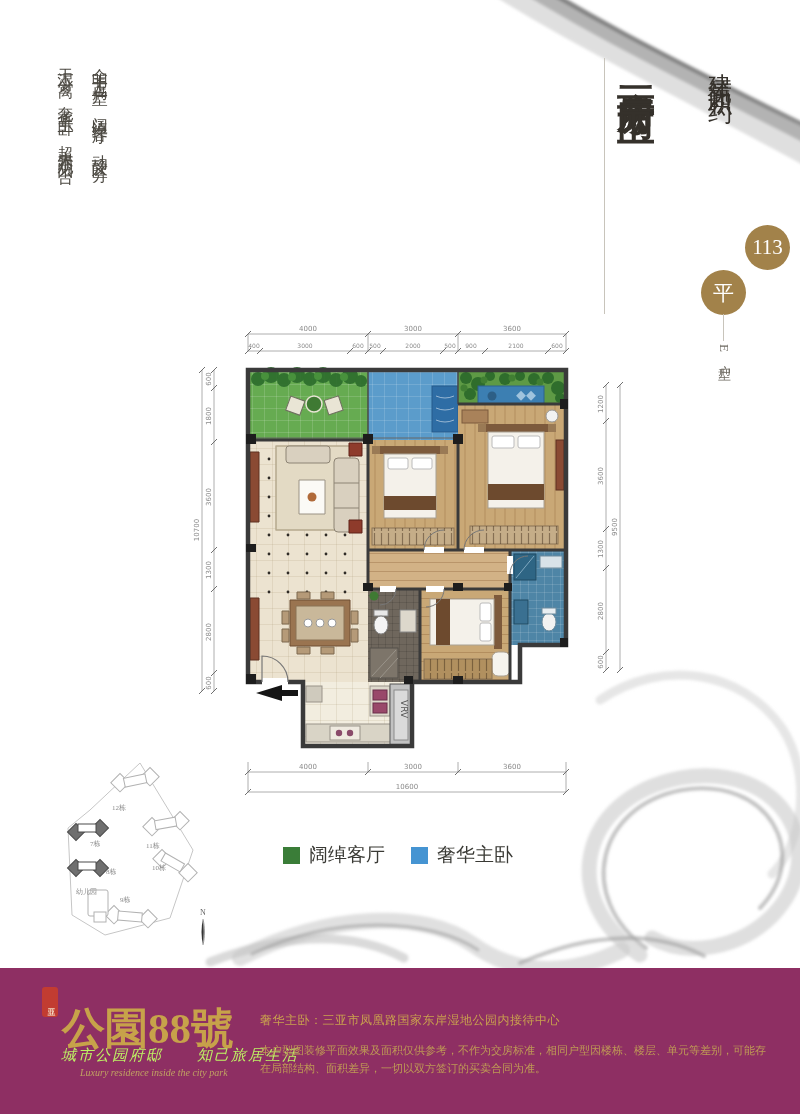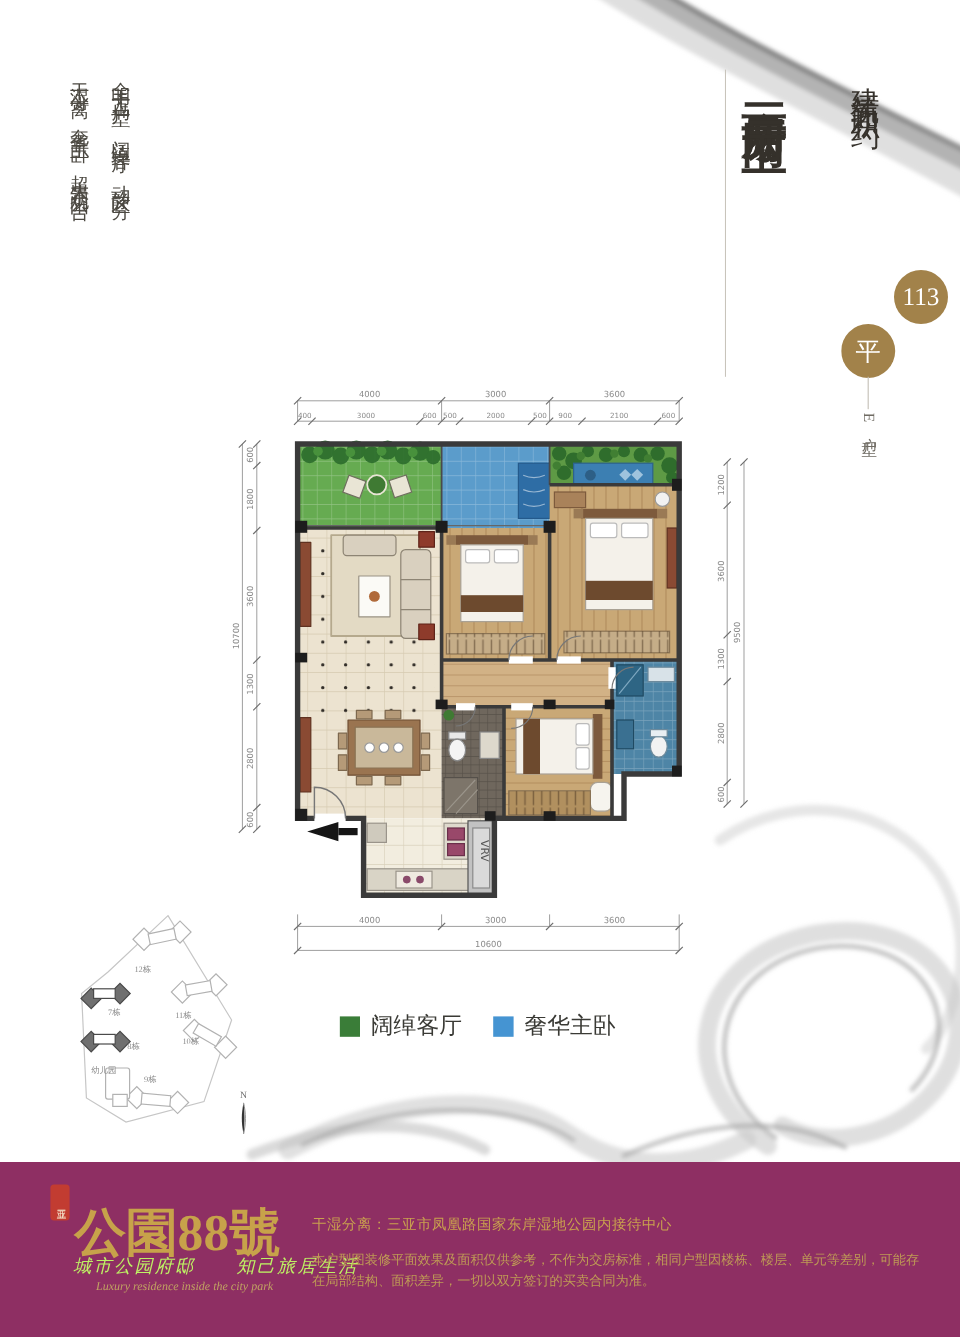--- a/index.html
+++ b/index.html
@@ -444,19 +444,19 @@
 
   <div class="layer footer">
     <div class="seal">
       <span class="v">三亚</span>
     </div>
     <div class="logo">公園88號</div>
     <div class="slogan-cn">城市公园府邸　　知己旅居生活</div>
     <div class="slogan-en">Luxury residence inside the city park</div>
     <div class="finfo">
       <div class="finfo-line1">
-        <span>干湿分离：三亚市凤凰路国家东岸湿地公园内接待中心</span>
+        <span>奢华主卧：三亚市凤凰路国家东岸湿地公园内接待中心</span>
       </div>
       <p class="disclaimer">本户型图装修平面效果及面积仅供参考，不作为交房标准，相同户型因楼栋、楼层、单元等差别，可能存在局部结构、面积差异，一切以双方签订的买卖合同为准。</p>
     </div>
   </div>
 
 </div>
 
 </body></html>

